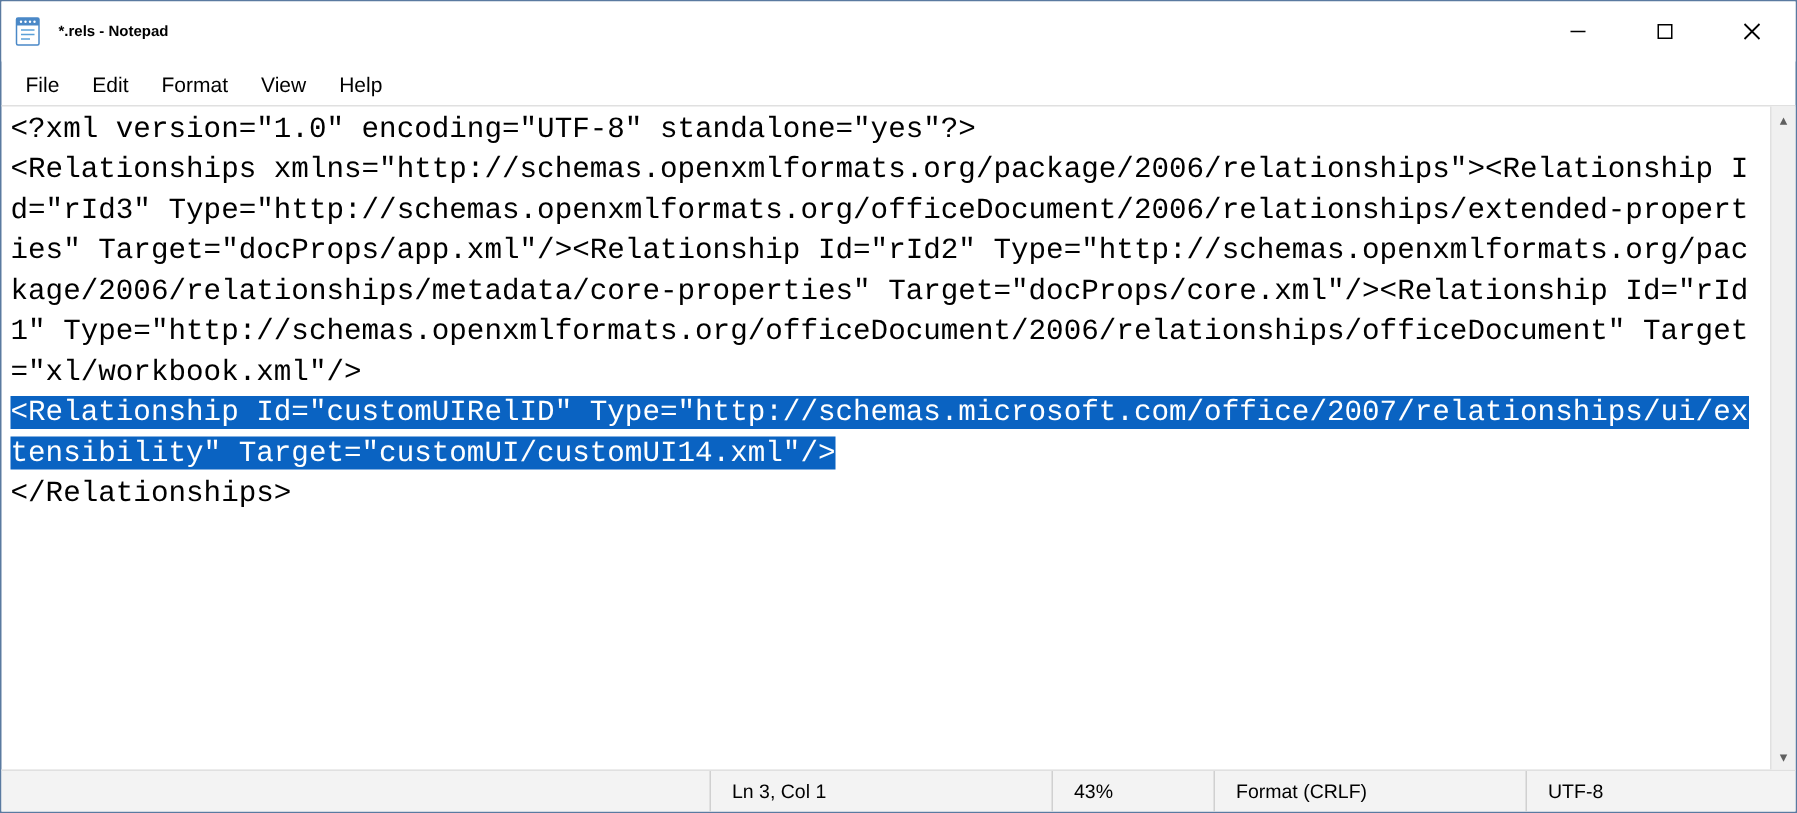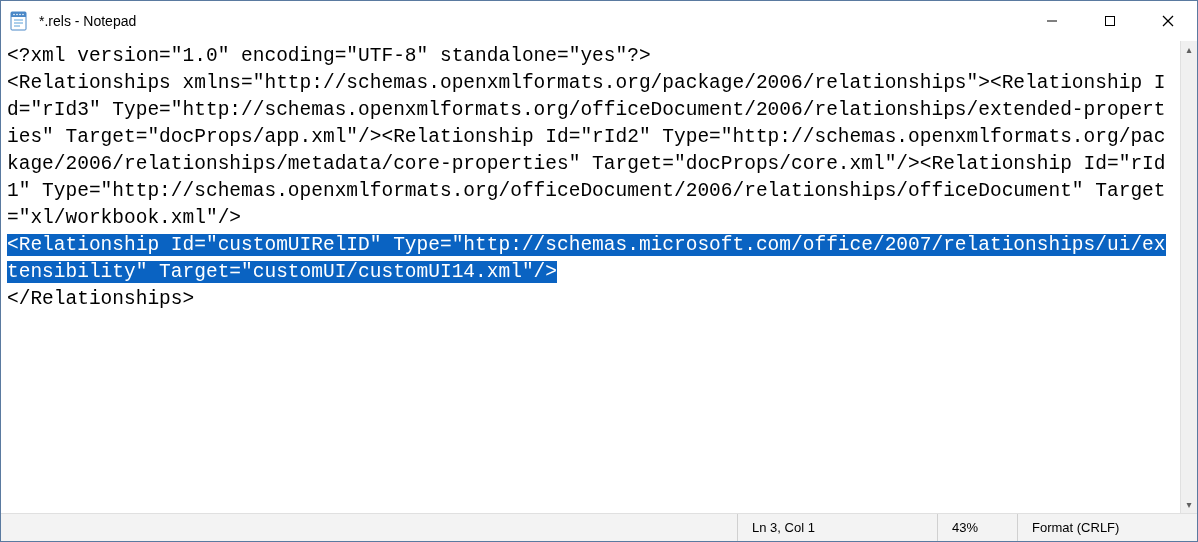--- a/index.html
+++ b/index.html
@@ -27,23 +27,24 @@
   }
   .titlebar .app-icon {
     width: 20px;
     height: 20px;
     margin-right: 10px;
     display: flex;
     align-items: center;
     justify-content: center;
   }
   .titlebar .title {
-    font-size: 14px;
+    font-size: 10px;
     color: #000;
     flex: 0 0 auto;
+    font-weight: bold;
   }
   .titlebar .spacer { flex: 1; }
   .winbtn {
     width: 58px;
     height: 40px;
     display: flex;
     align-items: center;
     justify-content: center;
     color: #000;
   }
@@ -105,20 +106,21 @@
     display: flex;
     font-size: 13px;
     color: #000;
     align-items: stretch;
   }
   .statusbar .cell {
     border-left: 1px solid #d0d0d0;
     display: flex;
     align-items: center;
     padding: 0 14px;
+    margin-left: 28px;
   }
   .statusbar .spacer-cell {
     flex: 1;
     border-left: none;
   }
   .statusbar .cell.lncol { width: 200px; }
   .statusbar .cell.zoom { width: 80px; }
   .statusbar .cell.eol { width: 180px; }
   .statusbar .cell.enc { width: 180px; }
 </style>
@@ -154,33 +156,41 @@
         </svg>
     </div>
     <div class="winbtn close" title="Close">
       <svg viewBox="0 0 12 12">
         <line x1="1" y1="1" x2="11" y2="11" stroke="currentColor" stroke-width="1.2"></line>
         <line x1="11" y1="1" x2="1" y2="11" stroke="currentColor" stroke-width="1.2"></line>
       </svg>
     </div>
   </div>
 
+  <div class="menubar">
+    <span class="menuitem">File</span>
+    <span class="menuitem">Edit</span>
+    <span class="menuitem">Format</span>
+    <span class="menuitem">View</span>
+    <span class="menuitem">Help</span>
+  </div>
 
   <div class="editor-wrap">
     <div class="editor" id="editor" tabindex="0">&lt;?xml version="1.0" encoding="UTF-8" standalone="yes"?&gt;
 &lt;Relationships xmlns="http://schemas.openxmlformats.org/package/2006/relationships"&gt;&lt;Relationship Id="rId3" Type="http://schemas.openxmlformats.org/officeDocument/2006/relationships/extended-properties" Target="docProps/app.xml"/&gt;&lt;Relationship Id="rId2" Type="http://schemas.openxmlformats.org/package/2006/relationships/metadata/core-properties" Target="docProps/core.xml"/&gt;&lt;Relationship Id="rId1" Type="http://schemas.openxmlformats.org/officeDocument/2006/relationships/officeDocument" Target="xl/workbook.xml"/&gt;
 <span class="sel">&lt;Relationship Id="customUIRelID" Type="http://schemas.microsoft.com/office/2007/relationships/ui/extensibility" Target="customUI/customUI14.xml"/&gt;</span>
 &lt;/Relationships&gt;</div>
     <div class="scrollbar">
       <div class="arrow">▴</div>
       <div style="flex:1"></div>
       <div class="arrow" style="position:absolute;bottom:0;left:0;right:0">▾</div>
     </div>
   </div>
 
   <div class="statusbar">
     <div class="spacer-cell"></div>
     <div class="cell lncol">Ln 3, Col 1</div>
     <div class="cell zoom">43%</div>
     <div class="cell eol">Format (CRLF)</div>
+    <div class="cell enc">UTF-8</div>
   </div>
 
 </div>
 
 </body></html>

